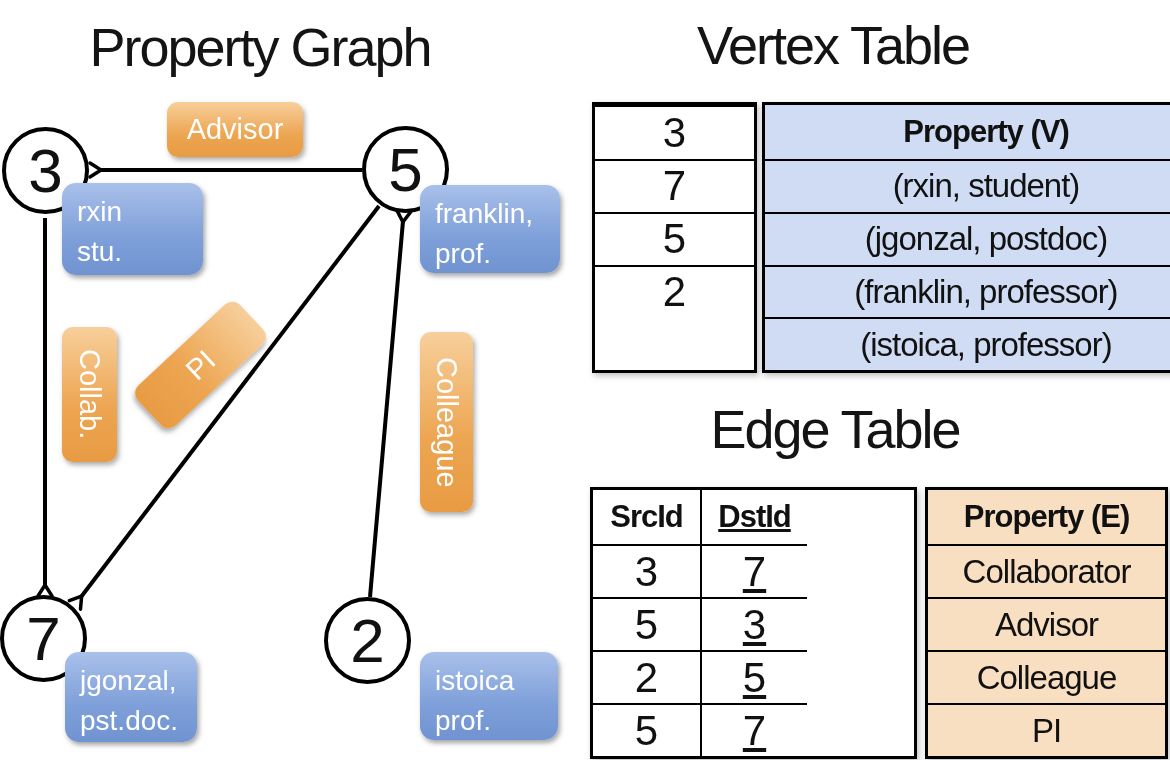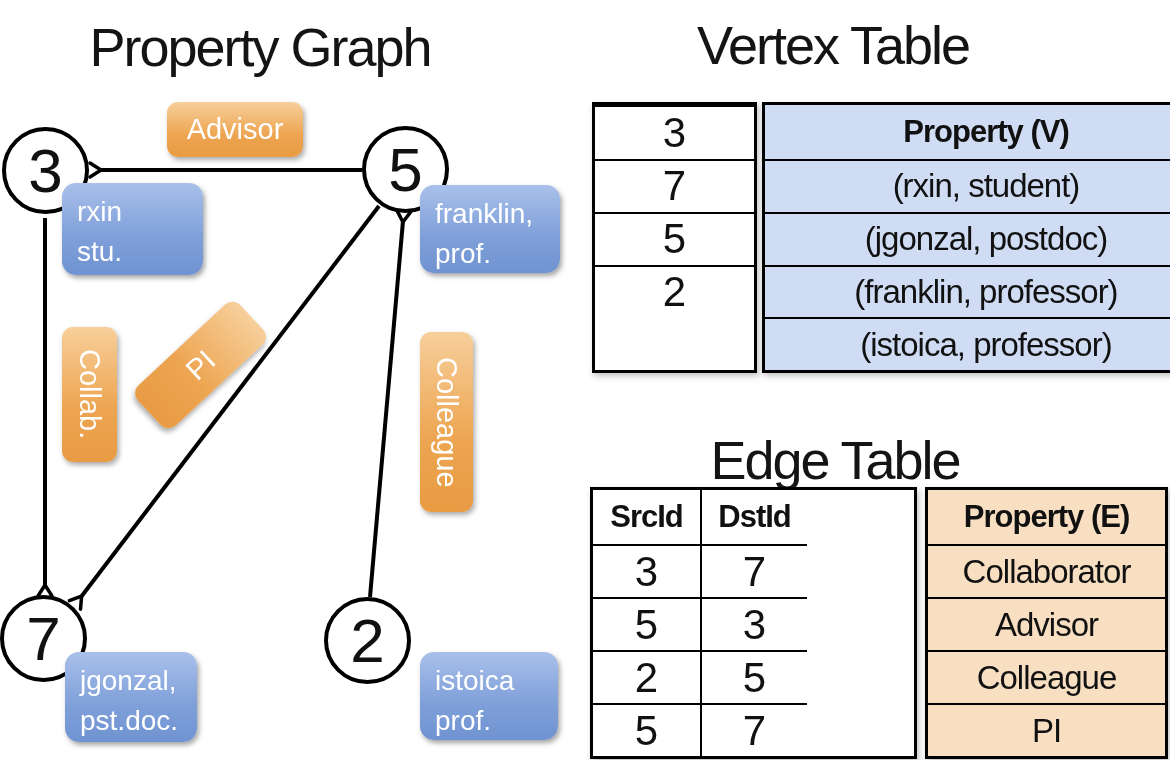--- a/index.html
+++ b/index.html
@@ -7,21 +7,21 @@
     width:1170px;height:760px;position:relative;overflow:hidden;
     background:#fff;color:#111;
     font-family:"Liberation Sans","DejaVu Sans",sans-serif;
   }
   .title{
     position:absolute;text-align:center;font-size:54px;font-weight:400;
     letter-spacing:-2px;color:#141414;line-height:1;white-space:nowrap;
   }
   #graph-title{left:20px;top:20px;width:480px;}
   #vertex-title{left:583px;top:18px;width:500px;text-align:center;}
-  #edge-title{left:585px;top:402px;width:500px;margin-top:31px;}
+  #edge-title{left:585px;top:402px;width:500px;}
 
   
   #graph-svg{position:absolute;left:0;top:0;z-index:1;}
   .node{
     position:absolute;width:87px;height:87px;border:4.5px solid #000;border-radius:50%;
     background:#fff;display:flex;align-items:center;justify-content:center;
     font-size:62px;font-weight:300;z-index:2;box-sizing:border-box;color:#111;
   }
   #node-3{left:2px;top:127px;}
   #node-5{left:362px;top:126px;}
@@ -60,21 +60,21 @@
     display:grid;box-shadow:2px 3px 6px rgba(120,120,120,.45);
   }
   .cell{
     display:flex;align-items:center;justify-content:center;
     font-weight:300;color:#111;white-space:nowrap;
   }
   .cell.hdr{font-weight:bold;font-size:31px;letter-spacing:-1px;}
   .cell.num{font-size:42px;}
   .cell.txt{font-size:33px;letter-spacing:-1px;}
   .bt{border-top:2px solid #000;}
-  .bl{border-left:2px solid #000;}
+  .bl{border-left:2px solid #000;text-decoration:underline;}
 
   #vt-id{left:592px;top:102px;width:165px;height:271px;background:#fff;
          grid-template-rows:54px 1fr 1fr 1fr 1fr;}
   #vt-prop{left:762px;top:102px;width:448px;height:271px;background:#cfdcf3;
          grid-template-rows:54px 1fr 1fr 1fr 1fr;}
   #et-ids{left:590px;top:487px;width:327px;height:272px;background:#fff;
          grid-template-rows:54px 1fr 1fr 1fr 1fr;grid-template-columns:1fr 1fr 1fr;
          grid-auto-flow:column;}
   #et-prop{left:925px;top:487px;width:243px;height:272px;background:#f8dfc2;
          grid-template-rows:54px 1fr 1fr 1fr 1fr;}

